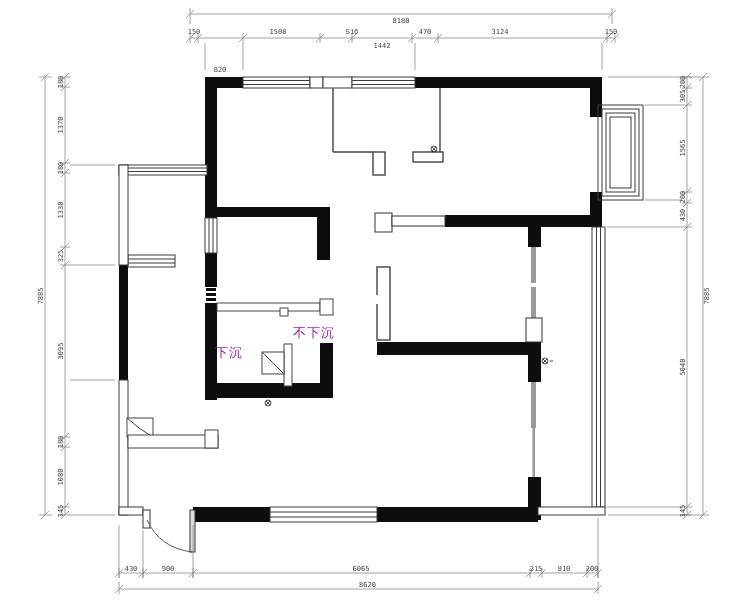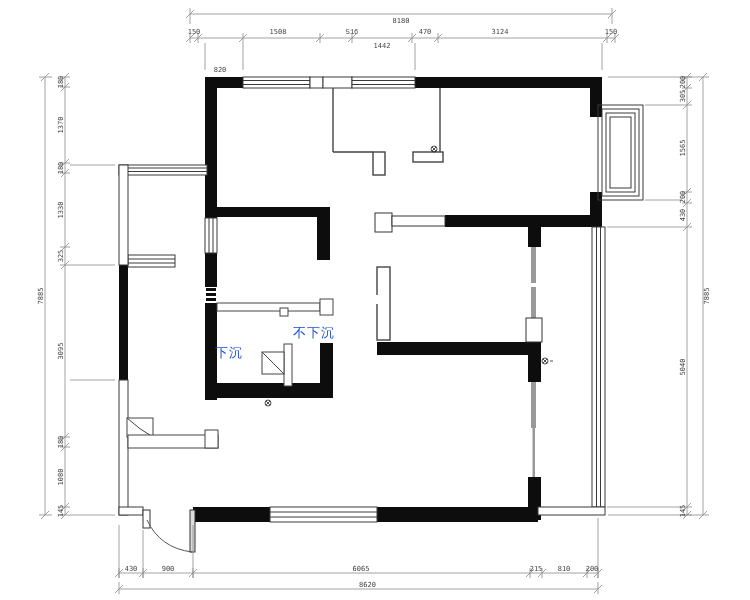--- a/index.html
+++ b/index.html
@@ -2,21 +2,21 @@
 <html><head>
 <meta charset="utf-8">
 <style>
   html,body{margin:0;padding:0;background:#fff;}
   #stage{position:relative;width:750px;height:600px;background:#ffffff;overflow:hidden;
          font-family:"DejaVu Sans",sans-serif;}
   #plan-svg{position:absolute;left:0;top:0;}
   .dim{position:absolute;font:7px "DejaVu Sans Mono",monospace;color:#444;
        transform:translate(-50%,-50%);white-space:nowrap;letter-spacing:0;}
   .dim.v{transform:translate(-50%,-50%) rotate(-90deg);}
-  .room-label{position:absolute;font:13px "DejaVu Sans",sans-serif;color:#1d4ed8;
+  .room-label{position:absolute;font:13px "DejaVu Sans",sans-serif;color:#a21caf;
               transform:translate(-50%,-50%);white-space:nowrap;letter-spacing:1px;}
 </style>
 </head>
 <body>
 
 <div id="stage">
 
 <svg id="plan-svg" width="750" height="600" viewBox="0 0 750 600">
 
   <g fill="#0d0d0d" stroke="none">

